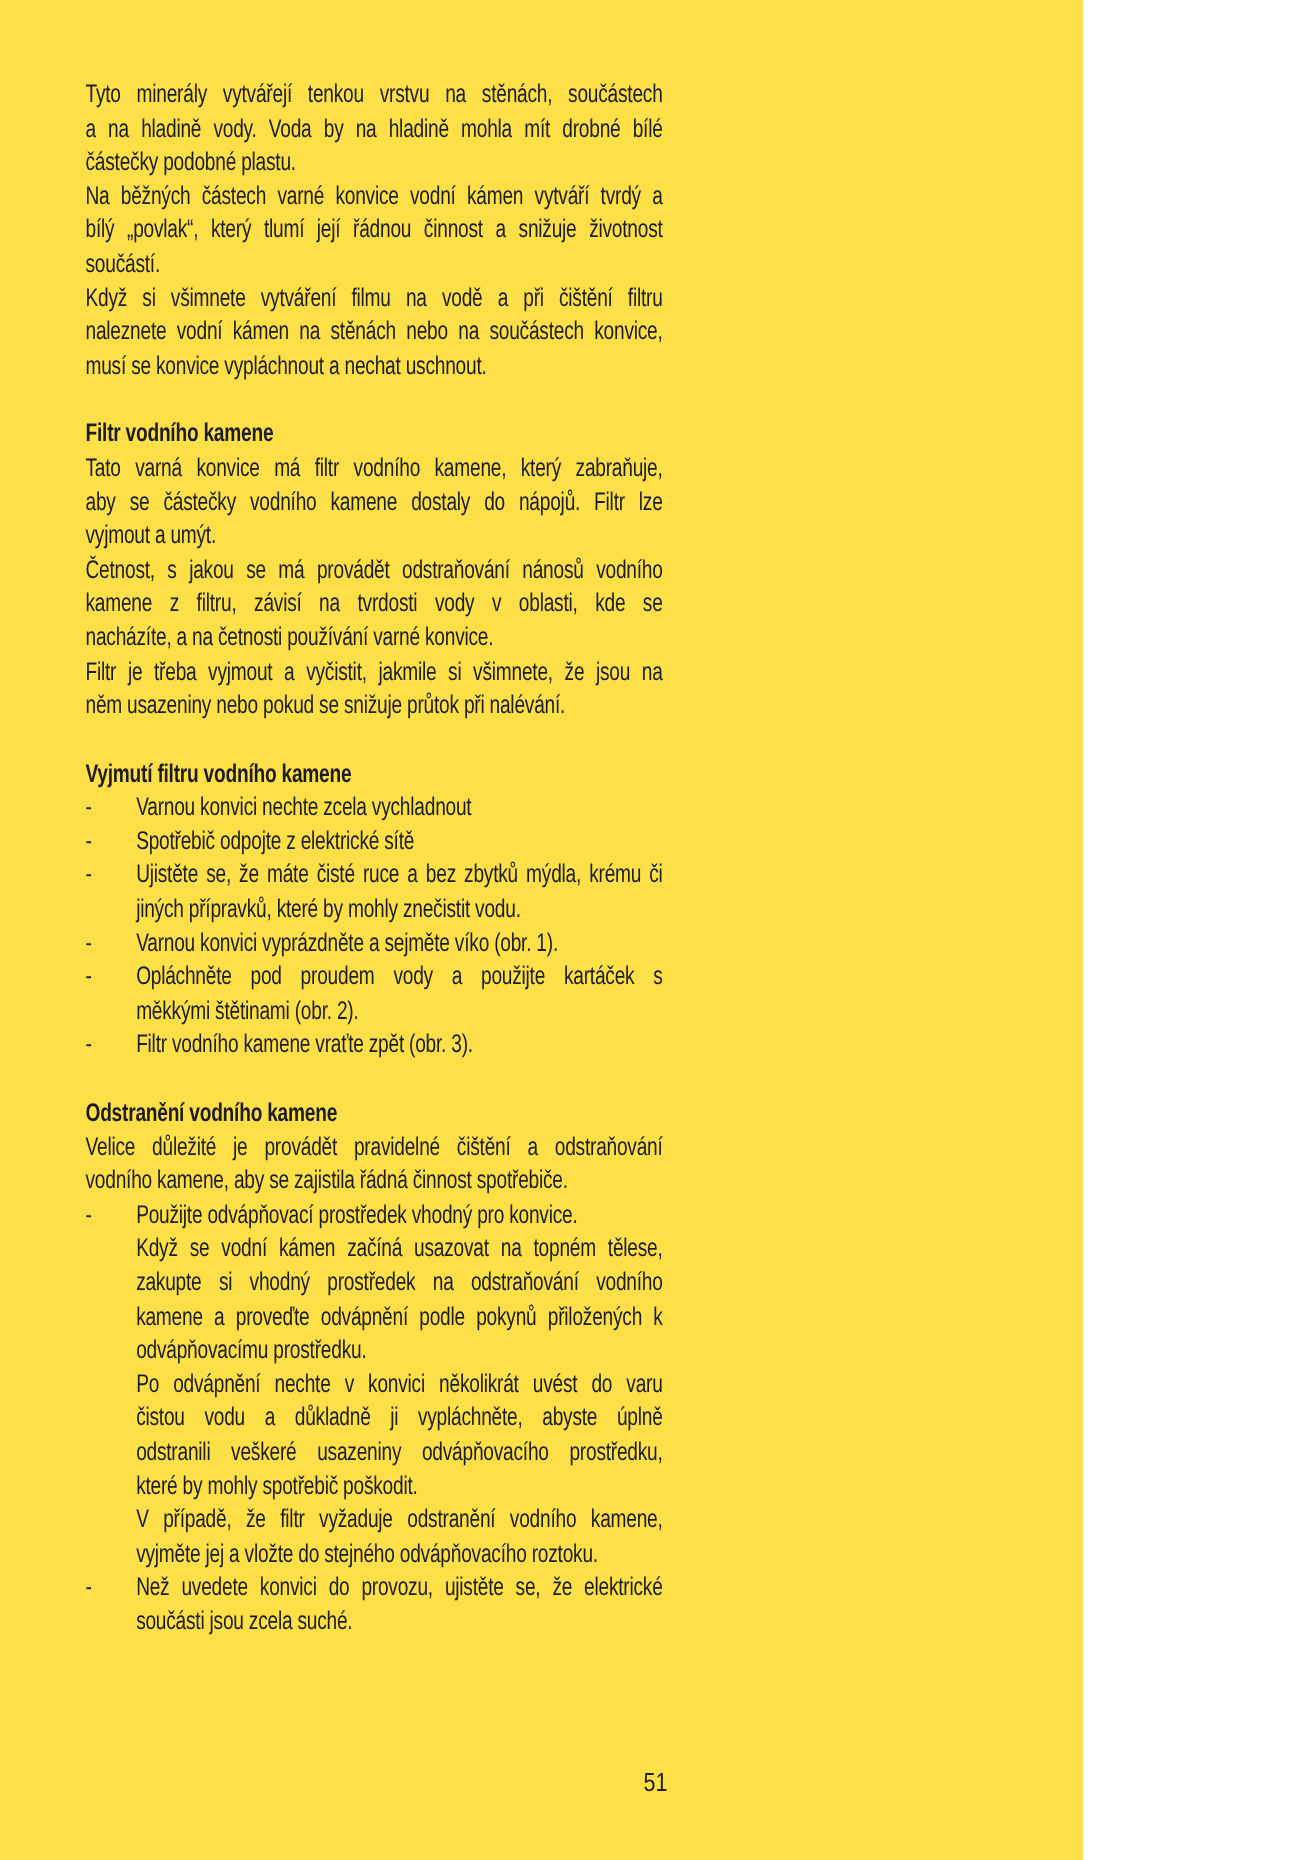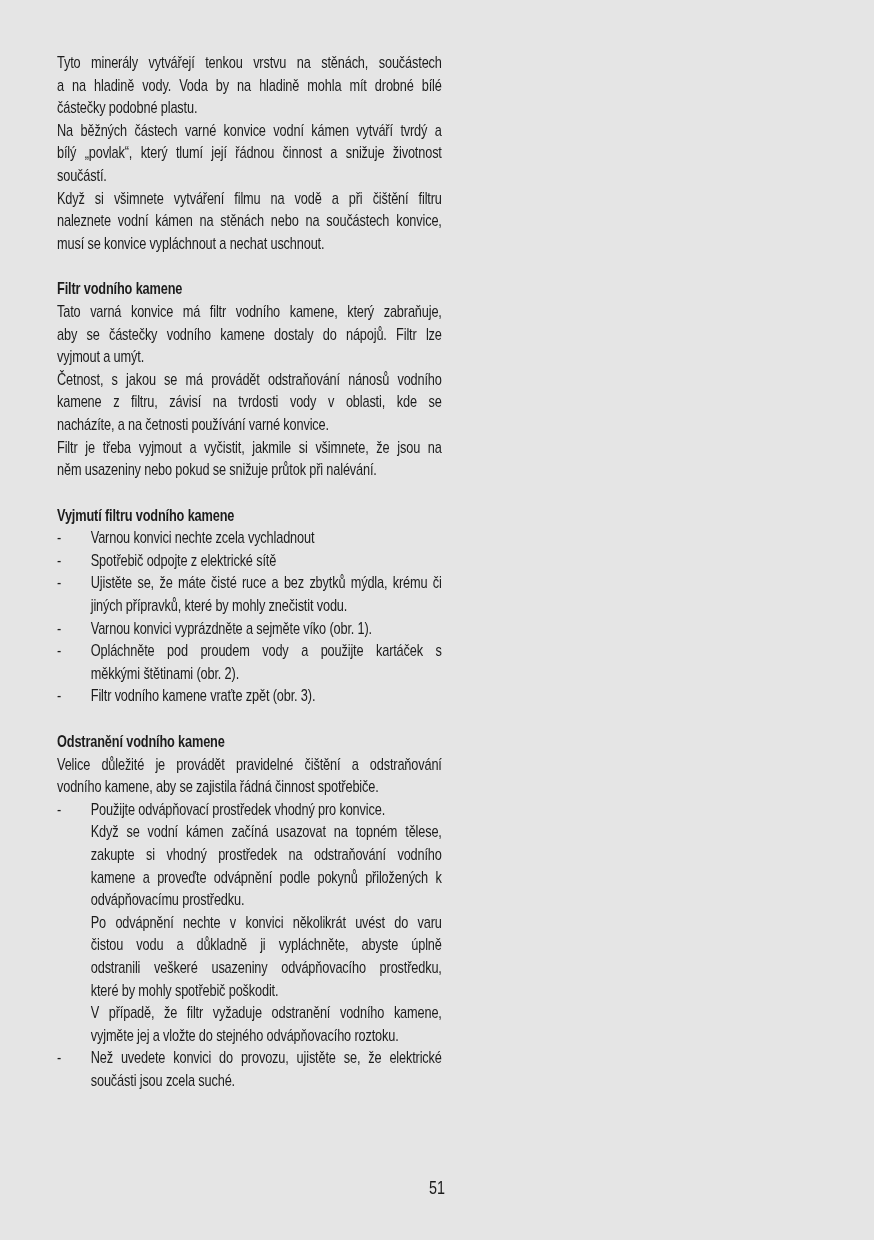--- a/index.html
+++ b/index.html
@@ -1,20 +1,20 @@
 <!DOCTYPE html>
 <html><head>
 <meta charset="utf-8">
 <style>
   html, body { margin: 0; padding: 0; background: #ffffff; }
   .page {
     position: relative;
-    width: 874px;
+    width: 722px;
     height: 1240px;
-    background: #e5e5e5;
+    background: #fde047;
     overflow: hidden;
     font-family: "Liberation Sans", sans-serif;
     color: #1c1c1c;
   }
   
   .text-column {
     position: absolute;
     left: 57px;
     top: 52px;
     width: 513px;

